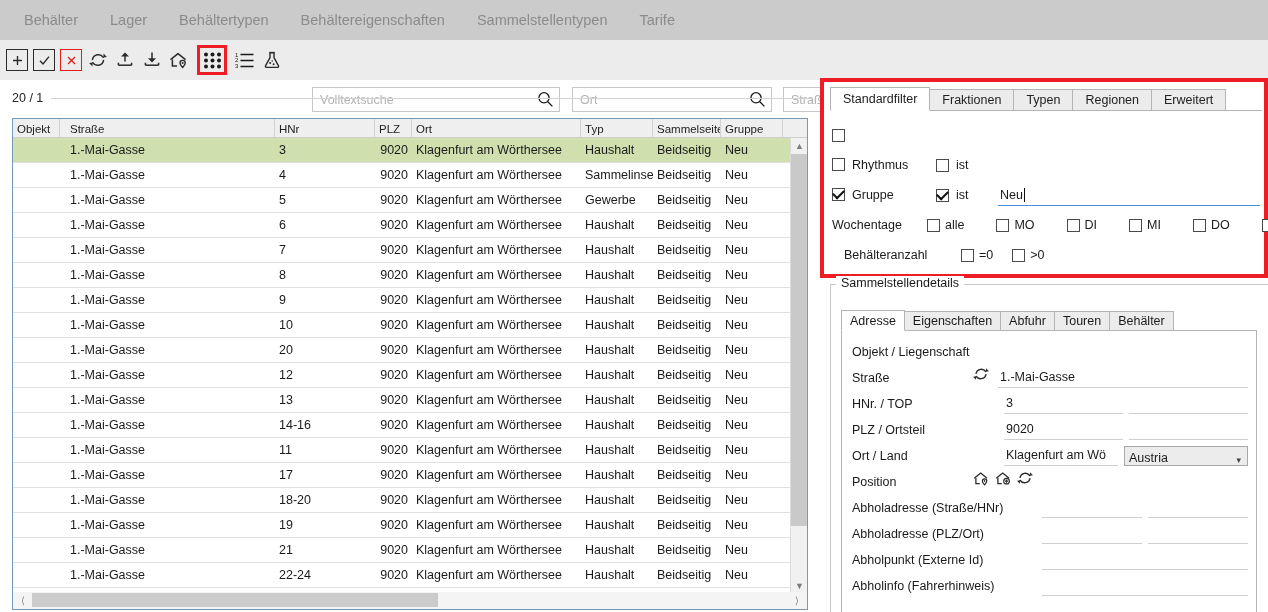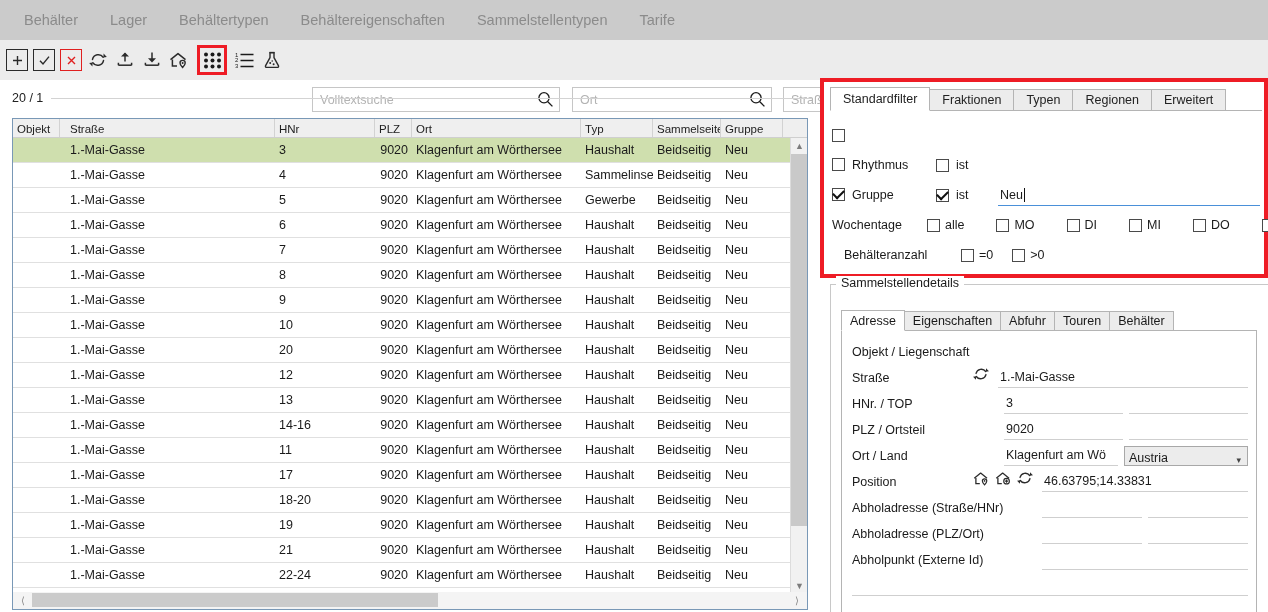--- a/index.html
+++ b/index.html
@@ -869,23 +869,20 @@
             </svg>
           </span>
           <span>
             <svg width="18" height="18" viewBox="0 0 20 20">
               <path d="M15.2 7.2A6 6 0 0 0 4.5 9.4M4.8 12.8A6 6 0 0 0 15.5 10.6" stroke="#2b2b2b" stroke-width="1.5" fill="none" stroke-linecap="round"></path>
               <path d="M15.6 3.6l-.2 3.8 3.4-.5z" fill="#2b2b2b"></path>
               <path d="M4.4 16.4l.2-3.8-3.4.5z" fill="#2b2b2b"></path>
             </svg>
           </span>
         </span>
-        <span class="dfields" style="margin-left:8px">
-          <span class="dfield">46.63795;14.33831</span>
-        </span>
       </div>
 
       <div class="drow">
         <span class="dlabel wide-label">Abholadresse (Straße/HNr)</span>
         <span class="dfields">
           <span class="dfield"></span>
           <span class="dfield"></span>
         </span>
       </div>
 
@@ -898,20 +895,21 @@
       </div>
 
       <div class="drow">
         <span class="dlabel wide-label">Abholpunkt (Externe Id)</span>
         <span class="dfields">
           <span class="dfield"></span>
         </span>
       </div>
 
       <div class="drow">
+        <span class="dlabel wide-label">Abholinfo (Fahrerhinweis)</span>
         <span class="dfields">
           <span class="dfield"></span>
         </span>
       </div>
 
     </div>
   </div>
 
 </div>
 

